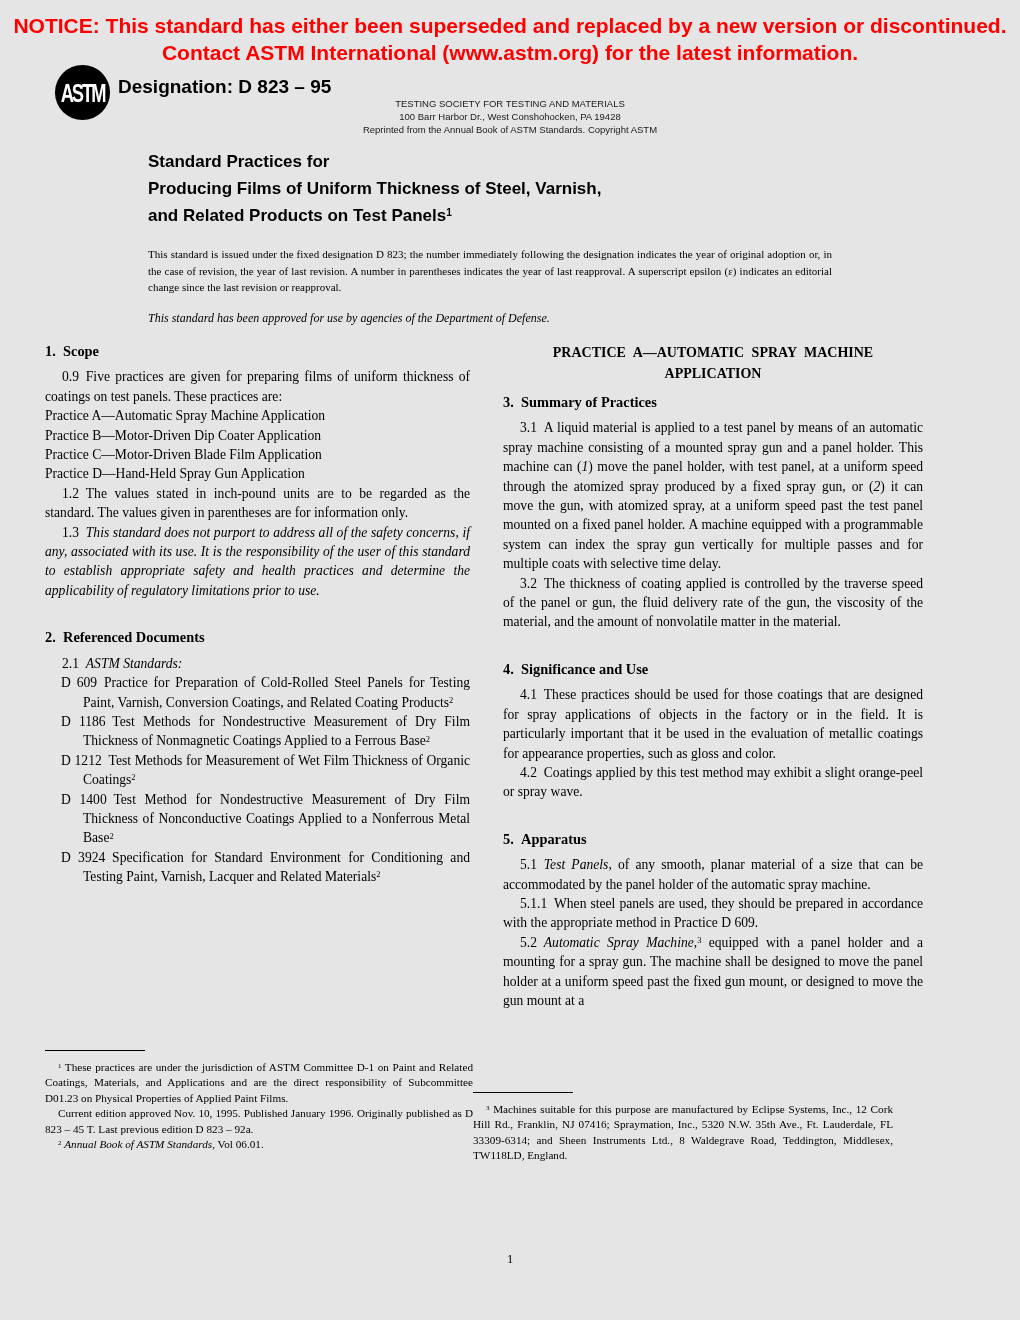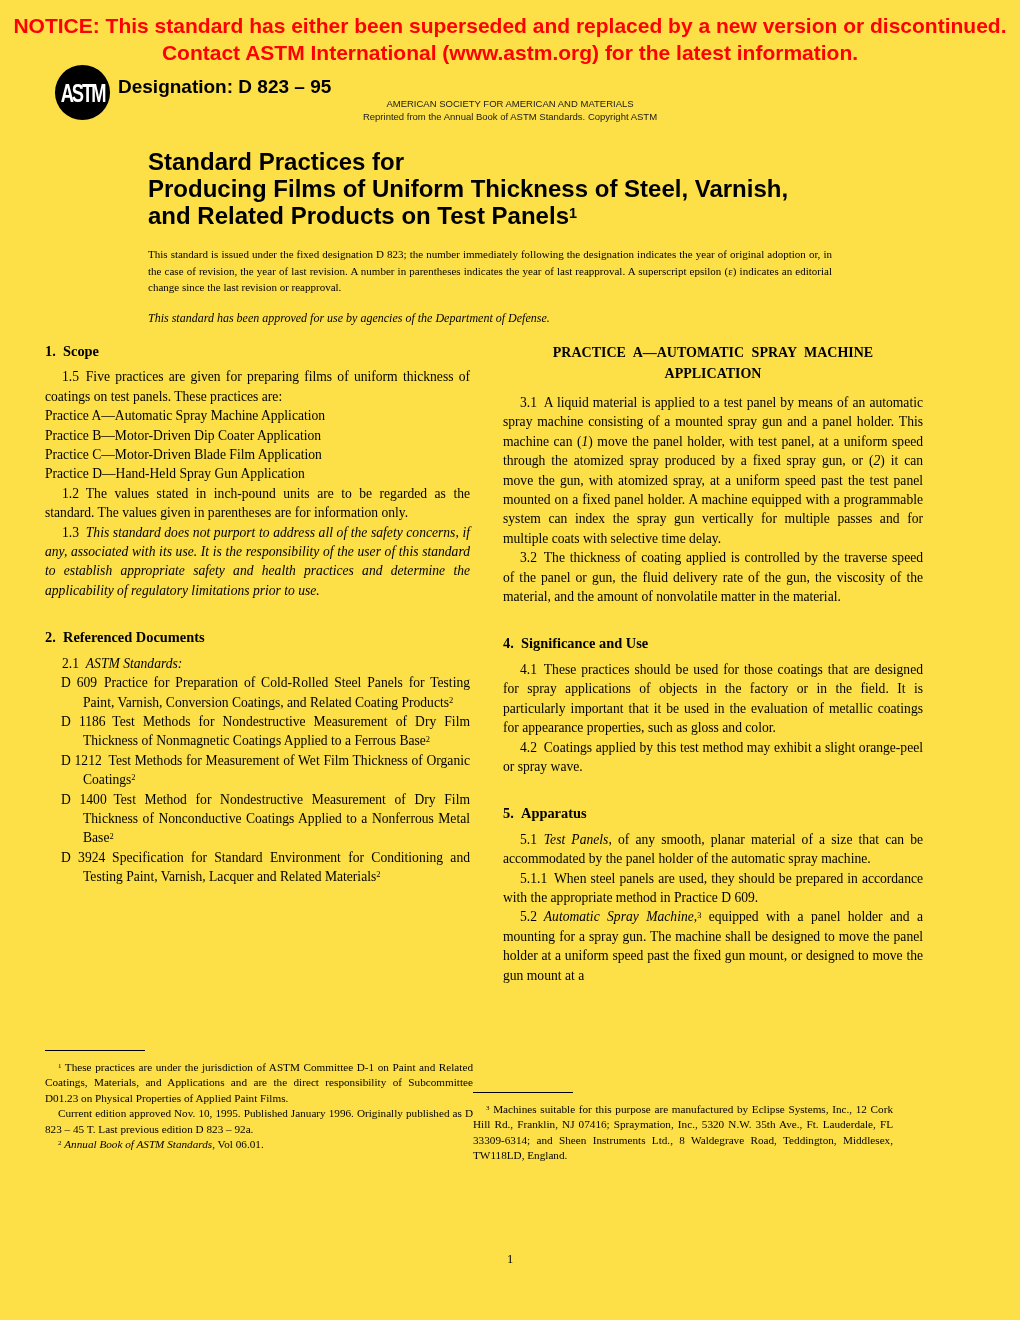--- a/index.html
+++ b/index.html
@@ -1,19 +1,19 @@
 <!DOCTYPE html>
 <html><head>
 <meta charset="utf-8">
 <style>
   html,body{margin:0;padding:0;background:#ffffff;}
   .page{
     position:relative;
     width:1020px;height:1320px;
-    background:#fde047;color:#000;
+    background:#e5e5e5;color:#000;
     font-family:"Liberation Serif", serif;
     overflow:hidden;
   }
   
   .notice{
     position:absolute;top:12px;left:0;right:0;
     text-align:center;
     font-family:"Liberation Sans", sans-serif;
     font-weight:700;font-size:21px;line-height:27px;
     color:#ff0000;
@@ -28,21 +28,21 @@
   .society{
     position:absolute;top:97px;left:0;right:0;
     text-align:center;
     font-family:"Liberation Sans", sans-serif;
     font-size:9.5px;line-height:13px;color:#1a1a1a;
   }
   
   .title{
     position:absolute;left:148px;top:148px;
     font-family:"Liberation Sans", sans-serif;
-    font-weight:700;font-size:24px;line-height:27px;
+    font-weight:700;font-size:17px;line-height:27px;
   }
   .title sup{font-size:60%;}
   
   .preamble{
     position:absolute;left:148px;top:246px;width:684px;
     font-size:11px;line-height:16.6px;text-align:justify;
   }
   .dod{
     position:absolute;left:148px;top:311px;width:684px;
     font-style:italic;font-size:12px;
@@ -96,38 +96,39 @@
   <div class="logo">
     <svg viewBox="0 0 60 60" width="57" height="57" aria-hidden="true">
       <circle cx="30" cy="30" r="29" fill="#000000"></circle>
       <text x="30" y="40" text-anchor="middle" fill="#ffffff" font-family="Liberation Sans, sans-serif" font-weight="bold" font-size="27" letter-spacing="-3" textLength="46" lengthAdjust="spacingAndGlyphs">ASTM</text>
     </svg>
   </div>
 
   <div class="designation">Designation: D 823 – 95</div>
 
   <div class="society">
-    <div>AMERICAN SOCIETY FOR AMERICAN AND MATERIALS</div>
+    <div>TESTING SOCIETY FOR TESTING AND MATERIALS</div>
+    <div>100 Barr Harbor Dr., West Conshohocken, PA 19428</div>
     <div>Reprinted from the Annual Book of ASTM Standards. Copyright ASTM</div>
   </div>
 
   <div class="title">
     <div>Standard Practices for</div>
     <div>Producing Films of Uniform Thickness of Steel, Varnish,</div>
     <div><span>and Related Products on Test Panels</span><sup>1</sup></div>
   </div>
 
   <div class="preamble">This standard is issued under the fixed designation D 823; the number immediately following the designation indicates the year of original adoption or, in the case of revision, the year of last revision. A number in parentheses indicates the year of last reapproval. A superscript epsilon (ε) indicates an editorial change since the last revision or reapproval.</div>
   <div class="dod">This standard has been approved for use by agencies of the Department of Defense.</div>
 
   <div class="columns">
 
     <div class="col col-left">
       <div class="sec-h first">1. Scope</div>
-      <p class="para"><span>1.5 Five practices are given for preparing films of uniform thickness of coatings on test panels. These practices are:</span></p>
+      <p class="para"><span>0.9 Five practices are given for preparing films of uniform thickness of coatings on test panels. These practices are:</span></p>
       <p class="line">Practice A—Automatic Spray Machine Application</p>
       <p class="line">Practice B—Motor-Driven Dip Coater Application</p>
       <p class="line">Practice C—Motor-Driven Blade Film Application</p>
       <p class="line">Practice D—Hand-Held Spray Gun Application</p>
       <p class="para"><span>1.2 The values stated in inch-pound units are to be regarded as the standard. The values given in parentheses are for information only.</span></p>
       <p class="para"><span>1.3 </span><span class="i">This standard does not purport to address all of the safety concerns, if any, associated with its use. It is the responsibility of the user of this standard to establish appropriate safety and health practices and determine the applicability of regulatory limitations prior to use.</span></p>
 
       <div class="sec-h">2. Referenced Documents</div>
       <p class="para"><span>2.1 </span><span class="i">ASTM Standards:</span></p>
       <p class="doc-item"><span>D 609 Practice for Preparation of Cold-Rolled Steel Panels for Testing Paint, Varnish, Conversion Coatings, and Related Coating Products</span><sup>2</sup></p>
@@ -136,20 +137,21 @@
       <p class="doc-item"><span>D 1400 Test Method for Nondestructive Measurement of Dry Film Thickness of Nonconductive Coatings Applied to a Nonferrous Metal Base</span><sup>2</sup></p>
       <p class="doc-item"><span>D 3924 Specification for Standard Environment for Conditioning and Testing Paint, Varnish, Lacquer and Related Materials</span><sup>2</sup></p>
     </div>
 
     <div class="col col-right">
       <div class="practice-head">
         <div>PRACTICE A—AUTOMATIC SPRAY MACHINE</div>
         <div>APPLICATION</div>
       </div>
 
+      <div class="sec-h first">3. Summary of Practices</div>
       <p class="para"><span>3.1 A liquid material is applied to a test panel by means of an automatic spray machine consisting of a mounted spray gun and a panel holder. This machine can (</span><span class="i">1</span><span>) move the panel holder, with test panel, at a uniform speed through the atomized spray produced by a fixed spray gun, or (</span><span class="i">2</span><span>) it can move the gun, with atomized spray, at a uniform speed past the test panel mounted on a fixed panel holder. A machine equipped with a programmable system can index the spray gun vertically for multiple passes and for multiple coats with selective time delay.</span></p>
       <p class="para"><span>3.2 The thickness of coating applied is controlled by the traverse speed of the panel or gun, the fluid delivery rate of the gun, the viscosity of the material, and the amount of nonvolatile matter in the material.</span></p>
 
       <div class="sec-h">4. Significance and Use</div>
       <p class="para"><span>4.1 These practices should be used for those coatings that are designed for spray applications of objects in the factory or in the field. It is particularly important that it be used in the evaluation of metallic coatings for appearance properties, such as gloss and color.</span></p>
       <p class="para"><span>4.2 Coatings applied by this test method may exhibit a slight orange-peel or spray wave.</span></p>
 
       <div class="sec-h">5. Apparatus</div>
       <p class="para"><span>5.1 </span><span class="i">Test Panels</span><span>, of any smooth, planar material of a size that can be accommodated by the panel holder of the automatic spray machine.</span></p>
       <p class="para"><span>5.1.1 When steel panels are used, they should be prepared in accordance with the appropriate method in Practice D 609.</span></p>

